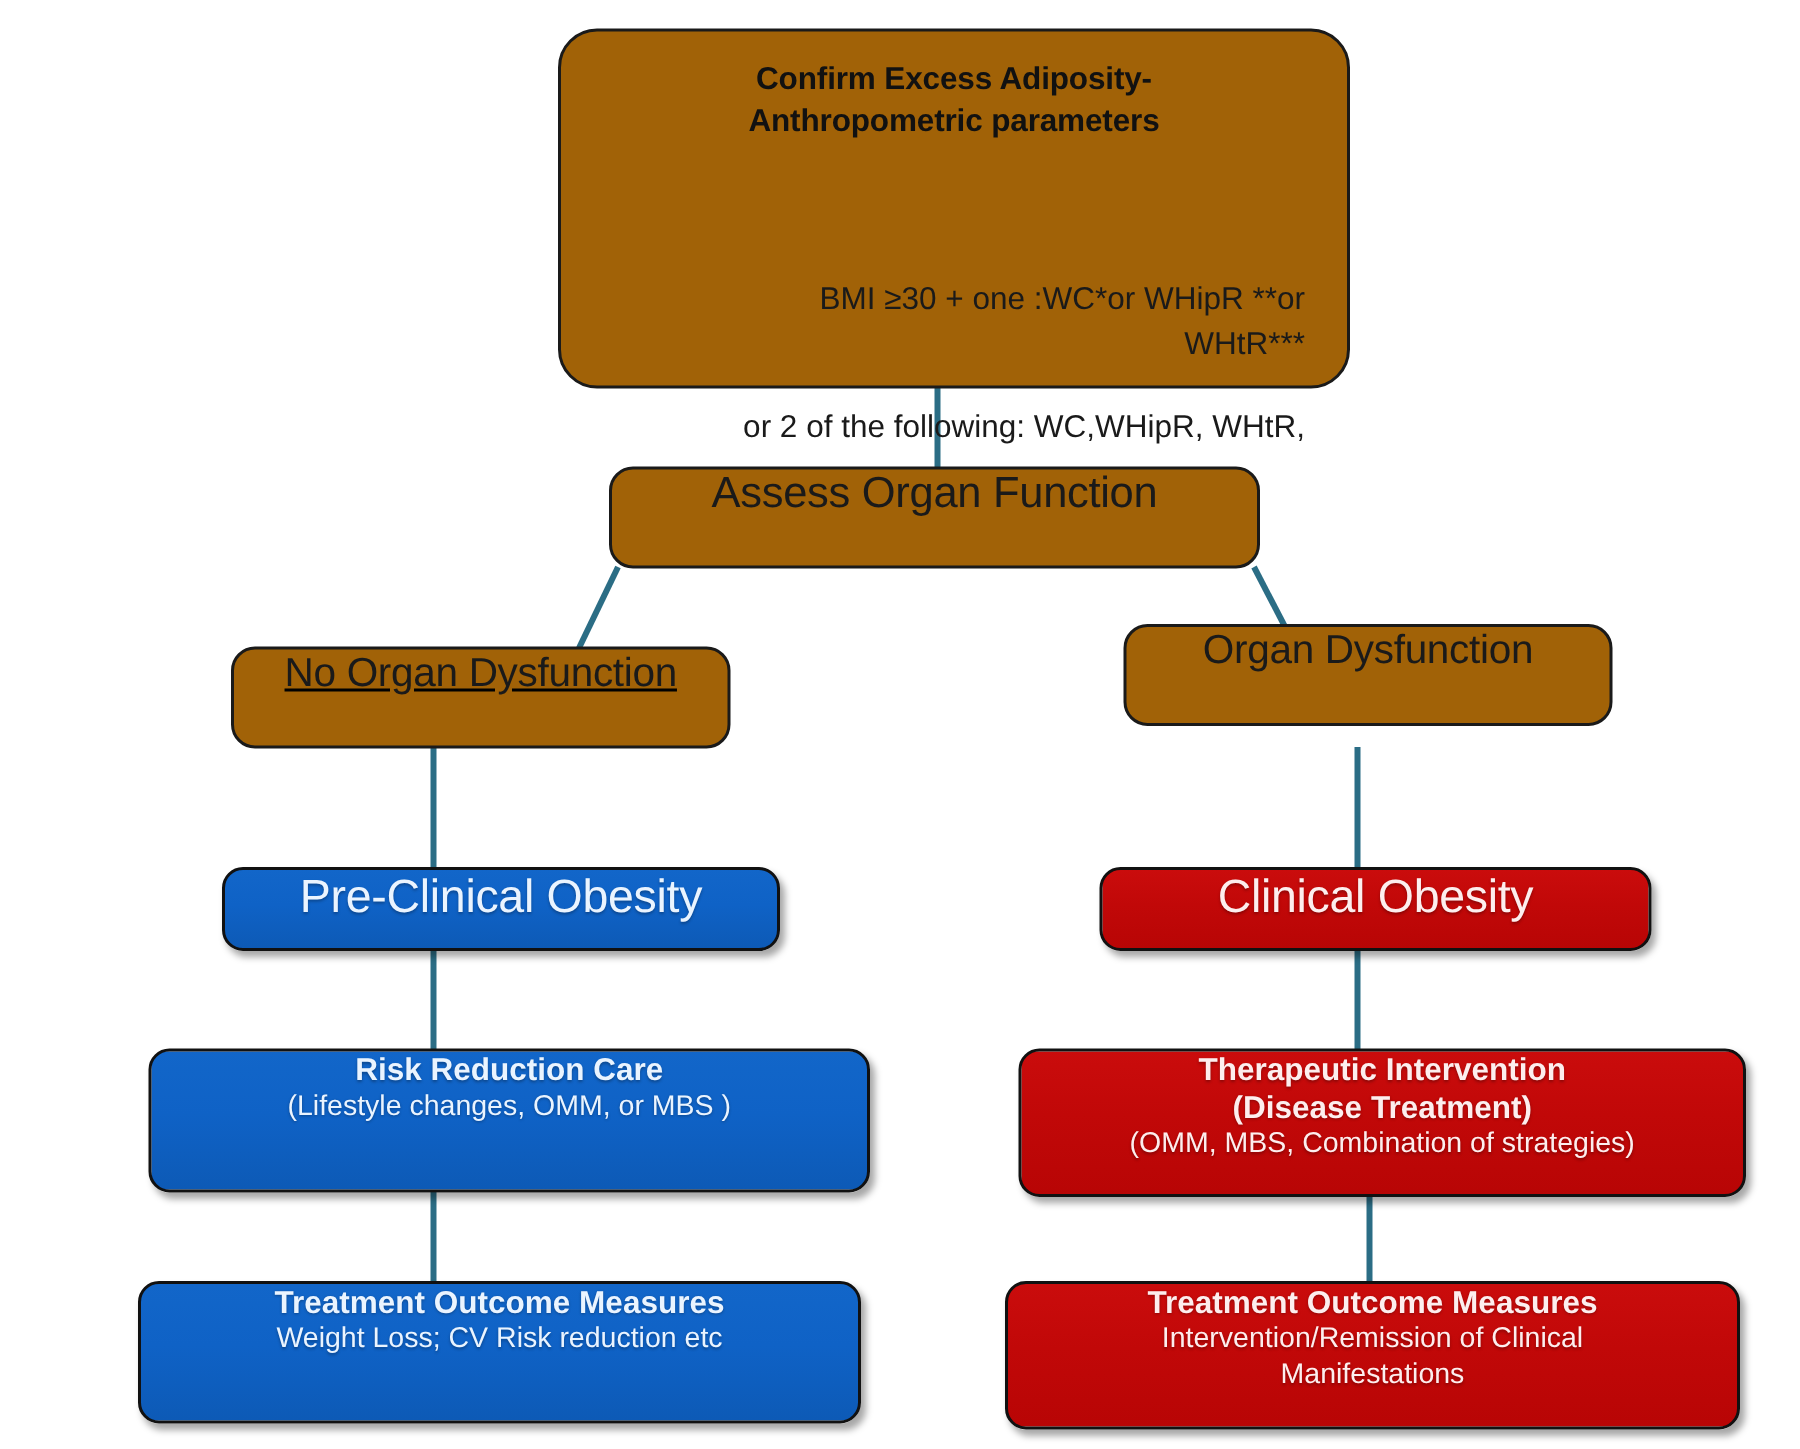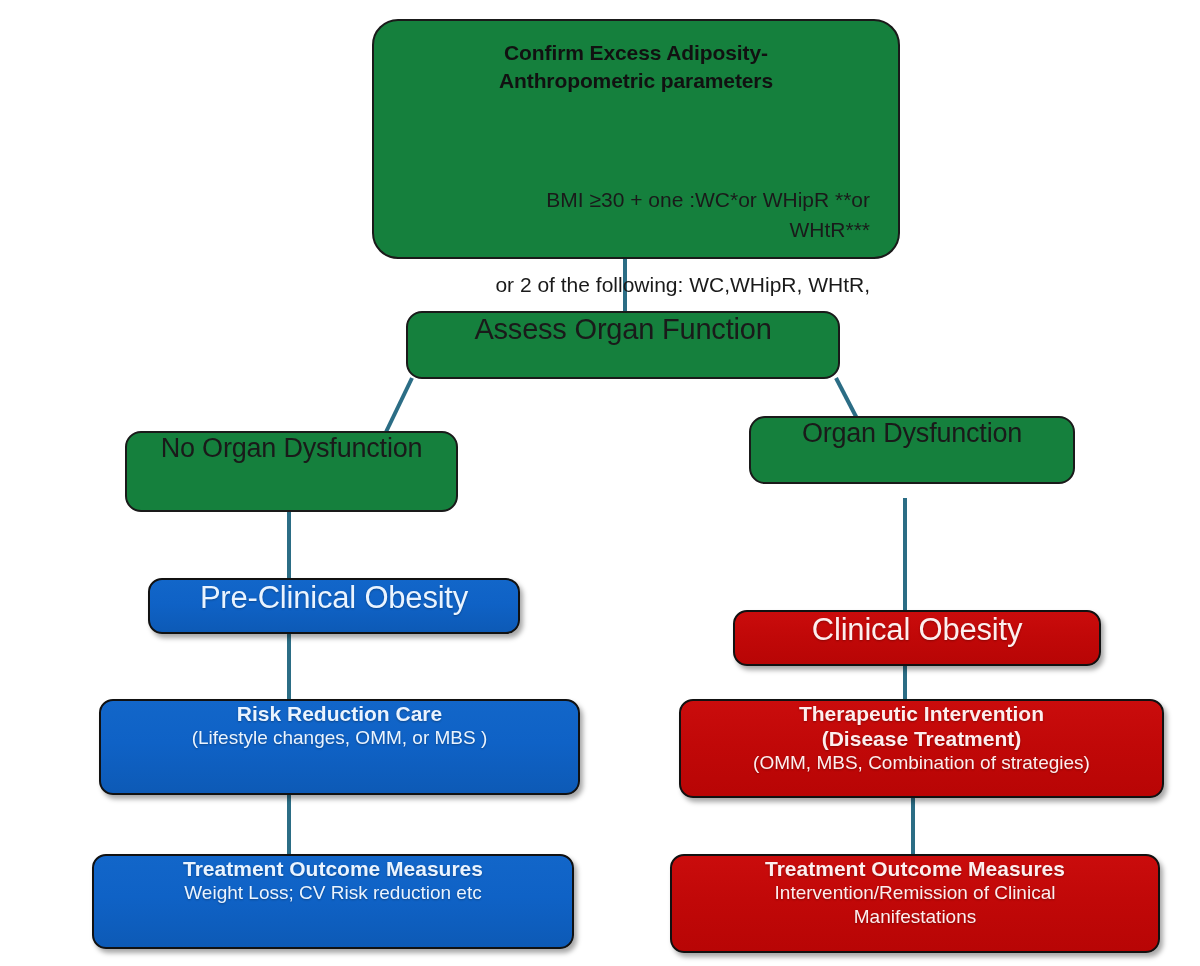--- a/index.html
+++ b/index.html
@@ -32,21 +32,21 @@
     box-sizing: border-box;
     display: flex;
     flex-direction: column;
     align-items: center;
     justify-content: flex-start;
     text-align: center;
     z-index: 2;
   }
   
   .node-white {
-    background: #15803d;
+    background: #a16207;
     border: 2.5px solid #1a1a1a;
     border-radius: 26px;
     gap: 45px;
   }
   .node-white.tight {
     border-radius: 16px;
     border-width: 2.5px;
   }
   
   .node-fill {
@@ -149,33 +149,33 @@
       <div class="t-body">WHtR***</div>
       <div class="spacer-md"></div>
       <div class="t-body">or 2 of the following: WC,WHipR, WHtR,</div>
     </div>
   </div>
 
   <div class="node node-white tight" style="left:406px; top:311px; width:434px; height:68px;">
     <div class="t-plain">Assess Organ Function</div>
   </div>
 
-  <div class="node node-white tight" style="left:125px; top:431px; width:333px; height:81px;">
+  <div class="node node-white tight" style="left:154px; top:431px; width:333px; height:68px;text-decoration:underline;">
     <div class="t-plain-sm">No Organ Dysfunction</div>
   </div>
 
   <div class="node node-white tight" style="left:749px; top:416px; width:326px; height:68px;">
     <div class="t-plain-sm">Organ Dysfunction</div>
   </div>
 
   <div class="node node-fill fill-blue" style="left:104px; top:578px; width:372px; height:56px;">
     <div class="t-stage">Pre-Clinical Obesity</div>
   </div>
 
-  <div class="node node-fill fill-red" style="left:733px; top:578px; width:368px; height:56px;margin-top:32px;">
+  <div class="node node-fill fill-red" style="left:733px; top:578px; width:368px; height:56px;">
     <div class="t-stage">Clinical Obesity</div>
   </div>
 
   <div class="node node-fill fill-blue" style="left:55px; top:699px; width:481px; height:96px;">
     <div class="t-card-title">Risk Reduction Care</div>
     <div class="t-card-sub">(Lifestyle changes, OMM, or MBS )</div>
   </div>
 
   <div class="node node-fill fill-red" style="left:679px; top:699px; width:485px; height:99px;">
     <div class="t-card-title">Therapeutic Intervention</div>

